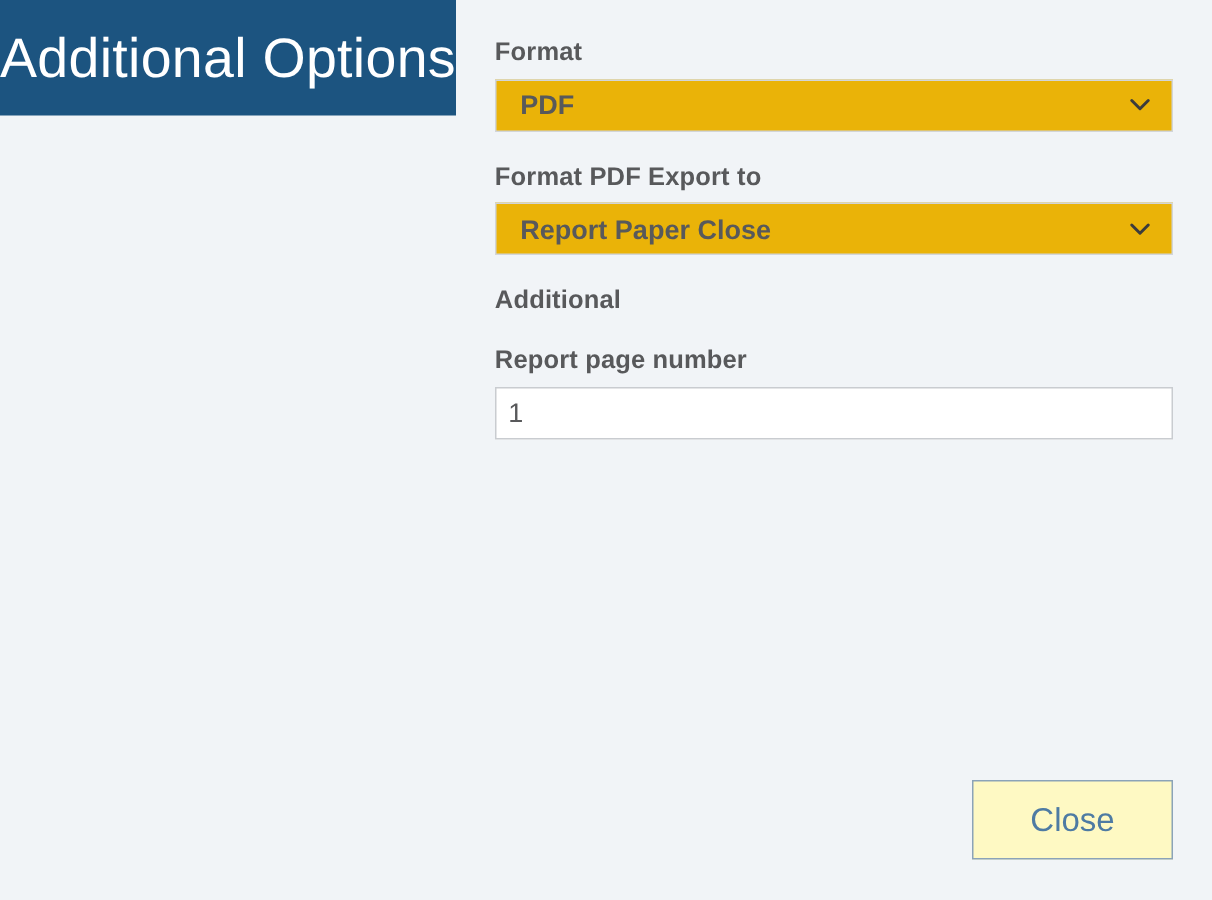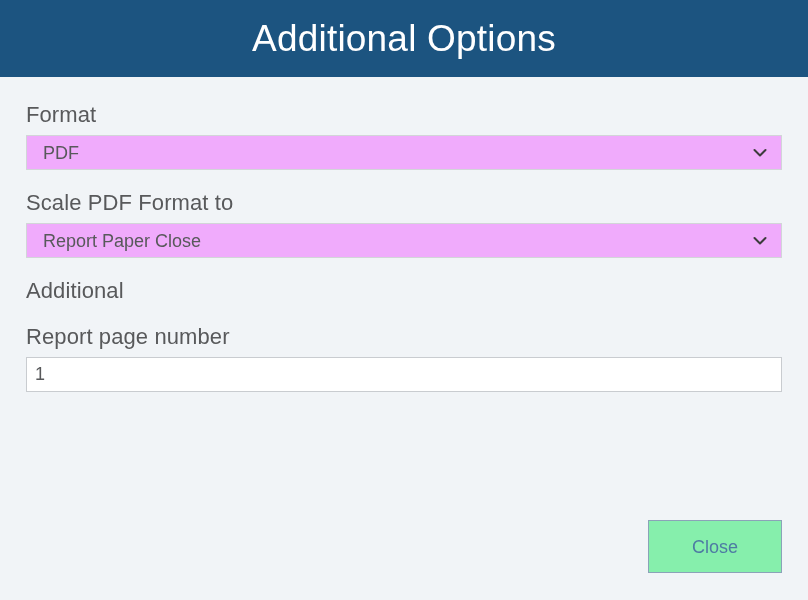--- a/index.html
+++ b/index.html
@@ -10,21 +10,20 @@
     width: 808px;
     height: 600px;
     background: #f1f4f7;
     font-family: "Liberation Sans", sans-serif;
     overflow: hidden;
   }
   .dialog {
     width: 808px;
     height: 600px;
     display: flex;
-    flex-direction: column;
     background: #f1f4f7;
     position: relative;
   }
   .dialog-header {
     height: 77px;
     background: #1c5480;
     display: flex;
     align-items: center;
     justify-content: center;
     flex: none;
@@ -41,33 +40,34 @@
     flex: 1 1 auto;
     padding: 26px 26px 0 26px;
     box-sizing: border-box;
     position: relative;
   }
   .field-group {
     margin-bottom: 21px;
   }
   .field-label {
     display: block;
-    font-size: 22px;
-    font-weight: normal;
+    font-size: 17px;
+    font-weight: bold;
     color: #58595b;
     margin-bottom: 8px;
     line-height: 1.1;
     letter-spacing: 0.1px;
   }
   .select-wrap {
     position: relative;
     height: 35px;
-    background: #f0abfc;
+    background: #eab308;
     border: 1px solid #d2d5d8;
     box-sizing: border-box;
+    font-weight: bold;
   }
   .select-value {
     position: absolute;
     left: 16px;
     top: 0;
     height: 100%;
     display: flex;
     align-items: center;
     font-size: 18px;
     color: #58595b;
@@ -101,24 +101,24 @@
     position: absolute;
     left: 26px;
     right: 26px;
     bottom: 27px;
     display: flex;
     justify-content: flex-end;
   }
   .close-button {
     width: 134px;
     height: 53px;
-    background: #86efac;
+    background: #fef9c3;
     border: 1px solid #8ba3b8;
     color: #4e7ba3;
-    font-size: 18px;
+    font-size: 22px;
     font-family: "Liberation Sans", sans-serif;
     line-height: 1;
     cursor: pointer;
     border-radius: 0;
     padding: 0;
     display: flex;
     align-items: center;
     justify-content: center;
   }
 </style>
@@ -139,21 +139,21 @@
         <span class="select-value">PDF</span>
         <span class="chevron-icon">
           <svg width="18" height="18" viewBox="0 0 18 18" fill="none" xmlns="http://www.w3.org/2000/svg">
             <path d="M3.5 6 L9 11.5 L14.5 6" stroke="#3c3c3c" stroke-width="2" stroke-linecap="round" stroke-linejoin="round"></path>
           </svg>
         </span>
       </div>
     </div>
 
     <div class="field-group">
-      <label class="field-label">Scale PDF Format to</label>
+      <label class="field-label">Format PDF Export to</label>
       <div class="select-wrap">
         <span class="select-value">Report Paper Close</span>
         <span class="chevron-icon">
           <svg width="18" height="18" viewBox="0 0 18 18" fill="none" xmlns="http://www.w3.org/2000/svg">
             <path d="M3.5 6 L9 11.5 L14.5 6" stroke="#3c3c3c" stroke-width="2" stroke-linecap="round" stroke-linejoin="round"></path>
           </svg>
         </span>
       </div>
     </div>
 

